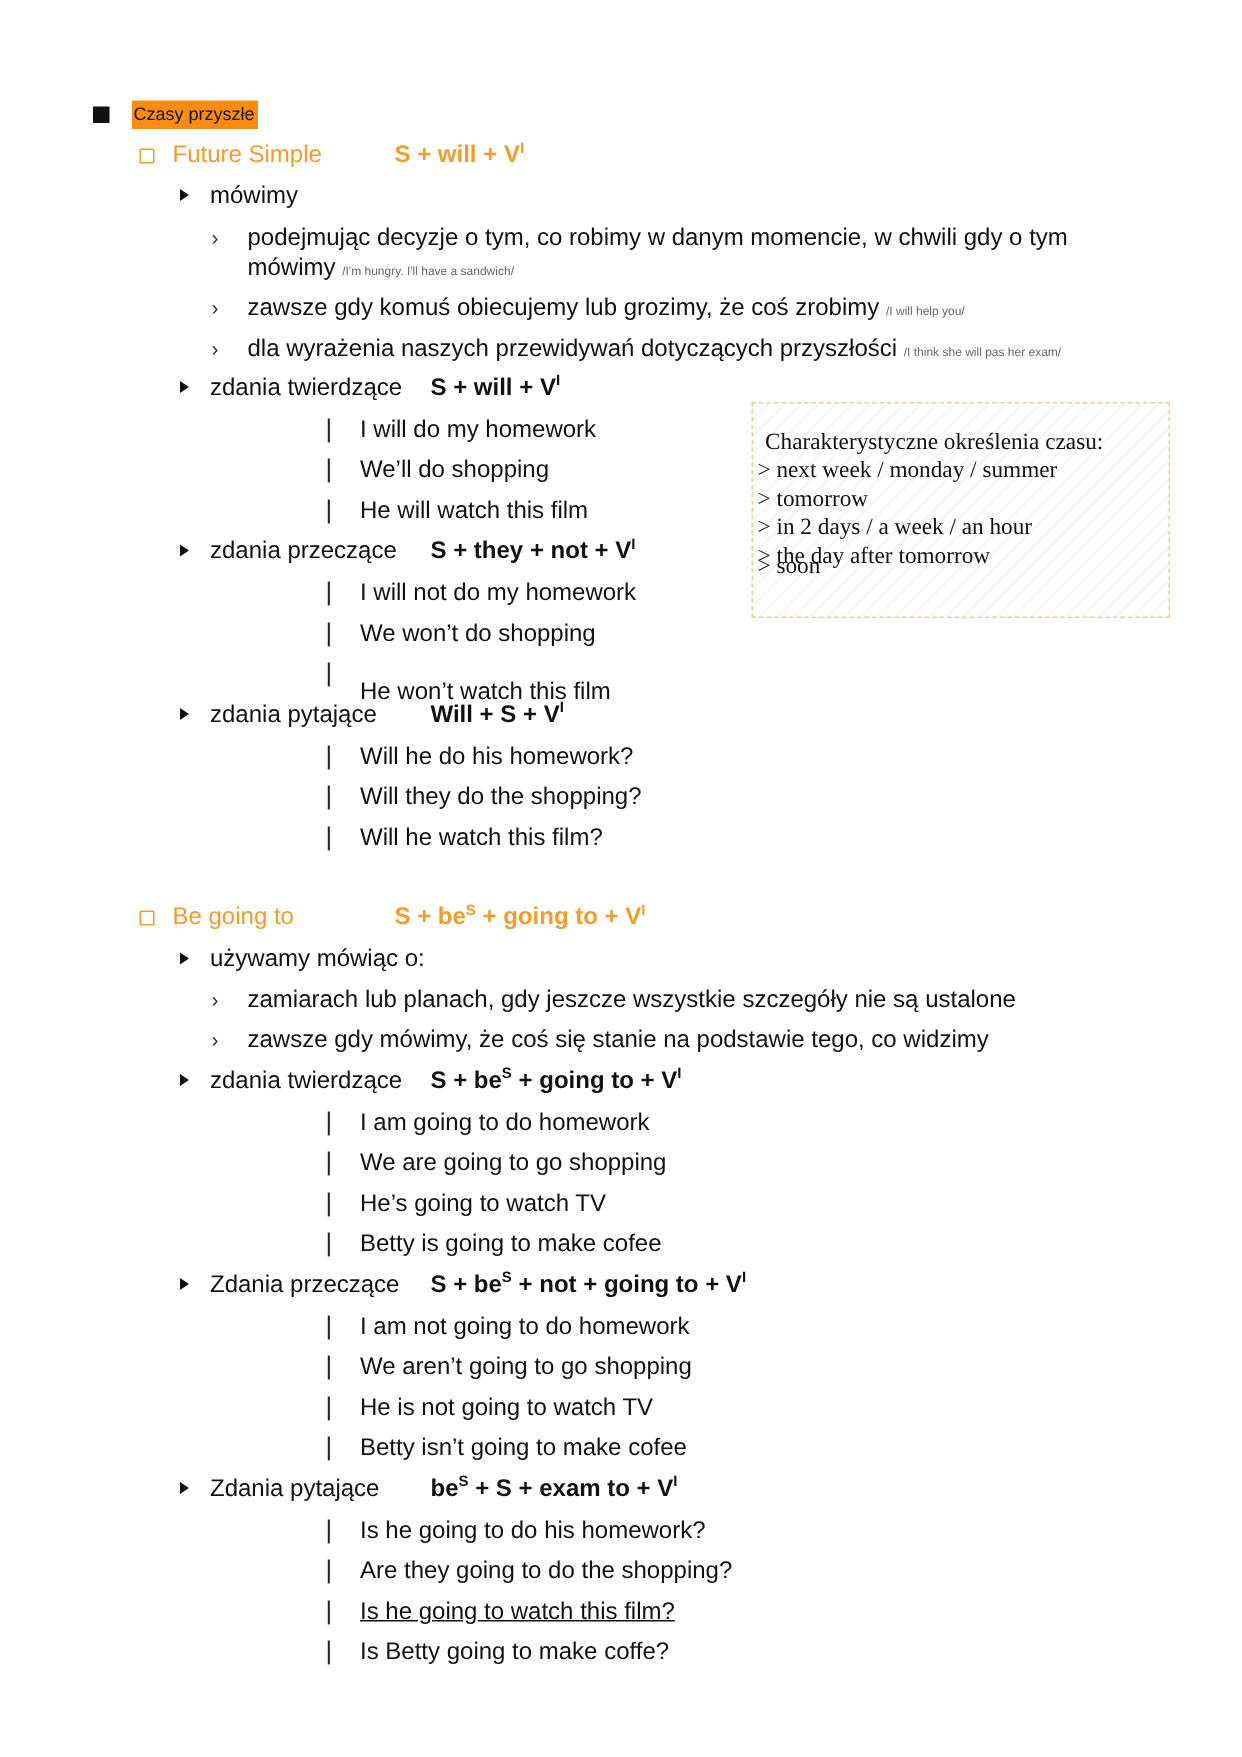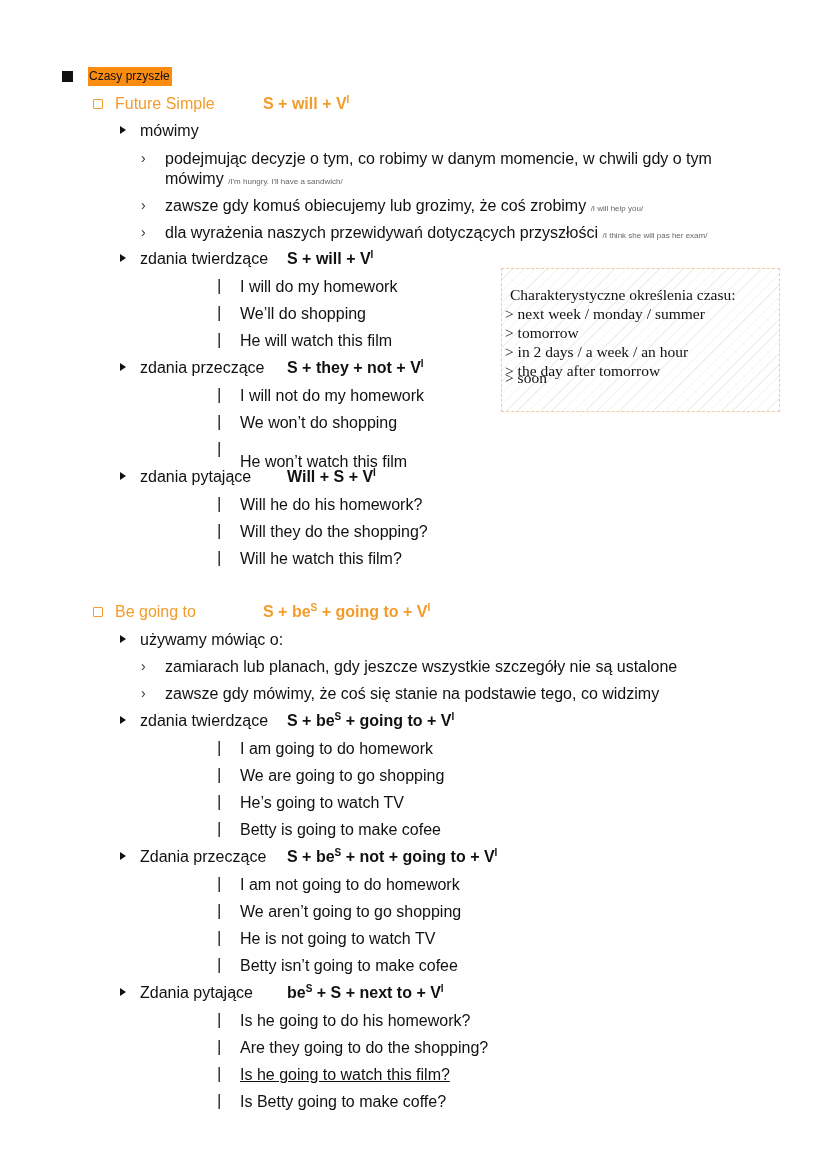--- a/index.html
+++ b/index.html
@@ -133,21 +133,21 @@
 <div class="abs txt" style="left:240px;top:875px;">I am not going to do homework</div>
 <div class="abs pipe" style="left:217px;top:901px;">|</div>
 <div class="abs txt" style="left:240px;top:902px;">We aren’t going to go shopping</div>
 <div class="abs pipe" style="left:217px;top:928px;">|</div>
 <div class="abs txt" style="left:240px;top:929px;">He is not going to watch TV</div>
 <div class="abs pipe" style="left:217px;top:955px;">|</div>
 <div class="abs txt" style="left:240px;top:956px;">Betty isn’t going to make cofee</div>
 
 <div class="abs tri-bullet" style="left:120px;top:988px;"></div>
 <div class="abs txt" style="left:140px;top:983px;">Zdania pytające</div>
-<div class="abs txt bold" style="left:287px;top:983px;"><span>be</span><sup>S</sup><span> + S + next to + V</span><sup>I</sup></div>
+<div class="abs txt bold" style="left:287px;top:983px;"><span>be</span><sup>S</sup><span> + S + exam to + V</span><sup>I</sup></div>
 
 <div class="abs pipe" style="left:217px;top:1010px;">|</div>
 <div class="abs txt" style="left:240px;top:1011px;">Is he going to do his homework?</div>
 <div class="abs pipe" style="left:217px;top:1037px;">|</div>
 <div class="abs txt" style="left:240px;top:1038px;">Are they going to do the shopping?</div>
 <div class="abs pipe" style="left:217px;top:1064px;">|</div>
 <div class="abs txt" style="left:240px;top:1065px;text-decoration:underline;">Is he going to watch this film?</div>
 <div class="abs pipe" style="left:217px;top:1091px;">|</div>
 <div class="abs txt" style="left:240px;top:1092px;">Is Betty going to make coffe?</div>
 

